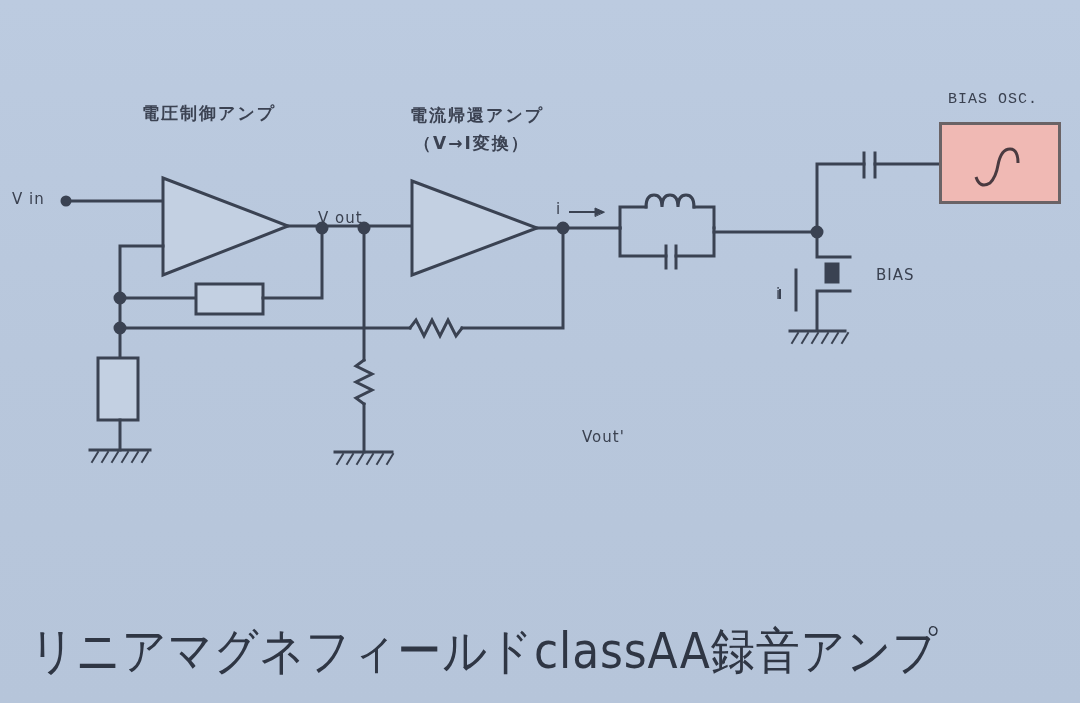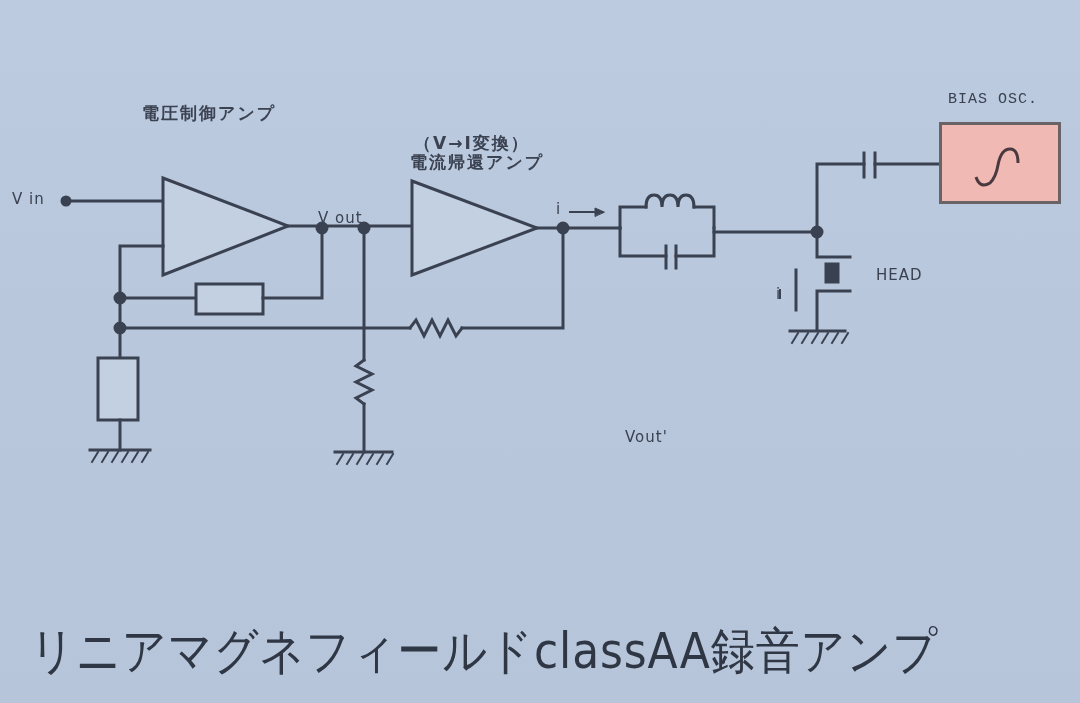--- a/index.html
+++ b/index.html
@@ -125,24 +125,24 @@
     </g>
   </svg>
 
   <div class="osc-box">
     <svg width="116" height="76" viewBox="0 0 116 76">
       <path d="M34,52 q4,12 14,6 q6,-6 8,-18 q3,-16 12,-16 q8,0 8,14" stroke="#4a3a40" stroke-width="3" fill="none"></path>
     </svg>
   </div>
 
   <span class="lbl lbl-jp" style="left:142px; top:102px;">電圧制御アンプ</span>
-  <span class="lbl lbl-jp" style="left:410px; top:104px;margin-top:47px;">電流帰還アンプ</span>
+  <span class="lbl lbl-jp" style="left:410px; top:104px;">電流帰還アンプ</span>
   <span class="lbl lbl-jp" style="left:414px; top:132px;">（V→I変換）</span>
   <span class="lbl lbl-small" style="left:948px; top:91px;font-family:Liberation Mono, monospace;">BIAS OSC.</span>
   <span class="lbl lbl-small" style="left:12px; top:190px;">V in</span>
   <span class="lbl lbl-small" style="left:318px; top:209px;">V out</span>
-  <span class="lbl lbl-small" style="left:582px; top:428px;margin-left:43px;">Vout'</span>
+  <span class="lbl lbl-small" style="left:582px; top:428px;">Vout'</span>
   <span class="lbl lbl-small" style="left:556px; top:200px;">i</span>
-  <span class="lbl lbl-small" style="left:876px; top:266px;">HEAD</span>
+  <span class="lbl lbl-small" style="left:876px; top:266px;">BIAS</span>
   <span class="lbl lbl-small" style="left:776px; top:285px;">i</span>
 
   <div class="caption">リニアマグネフィールドclassAA録音アンプ</div>
 </div>
 
 </body></html>

